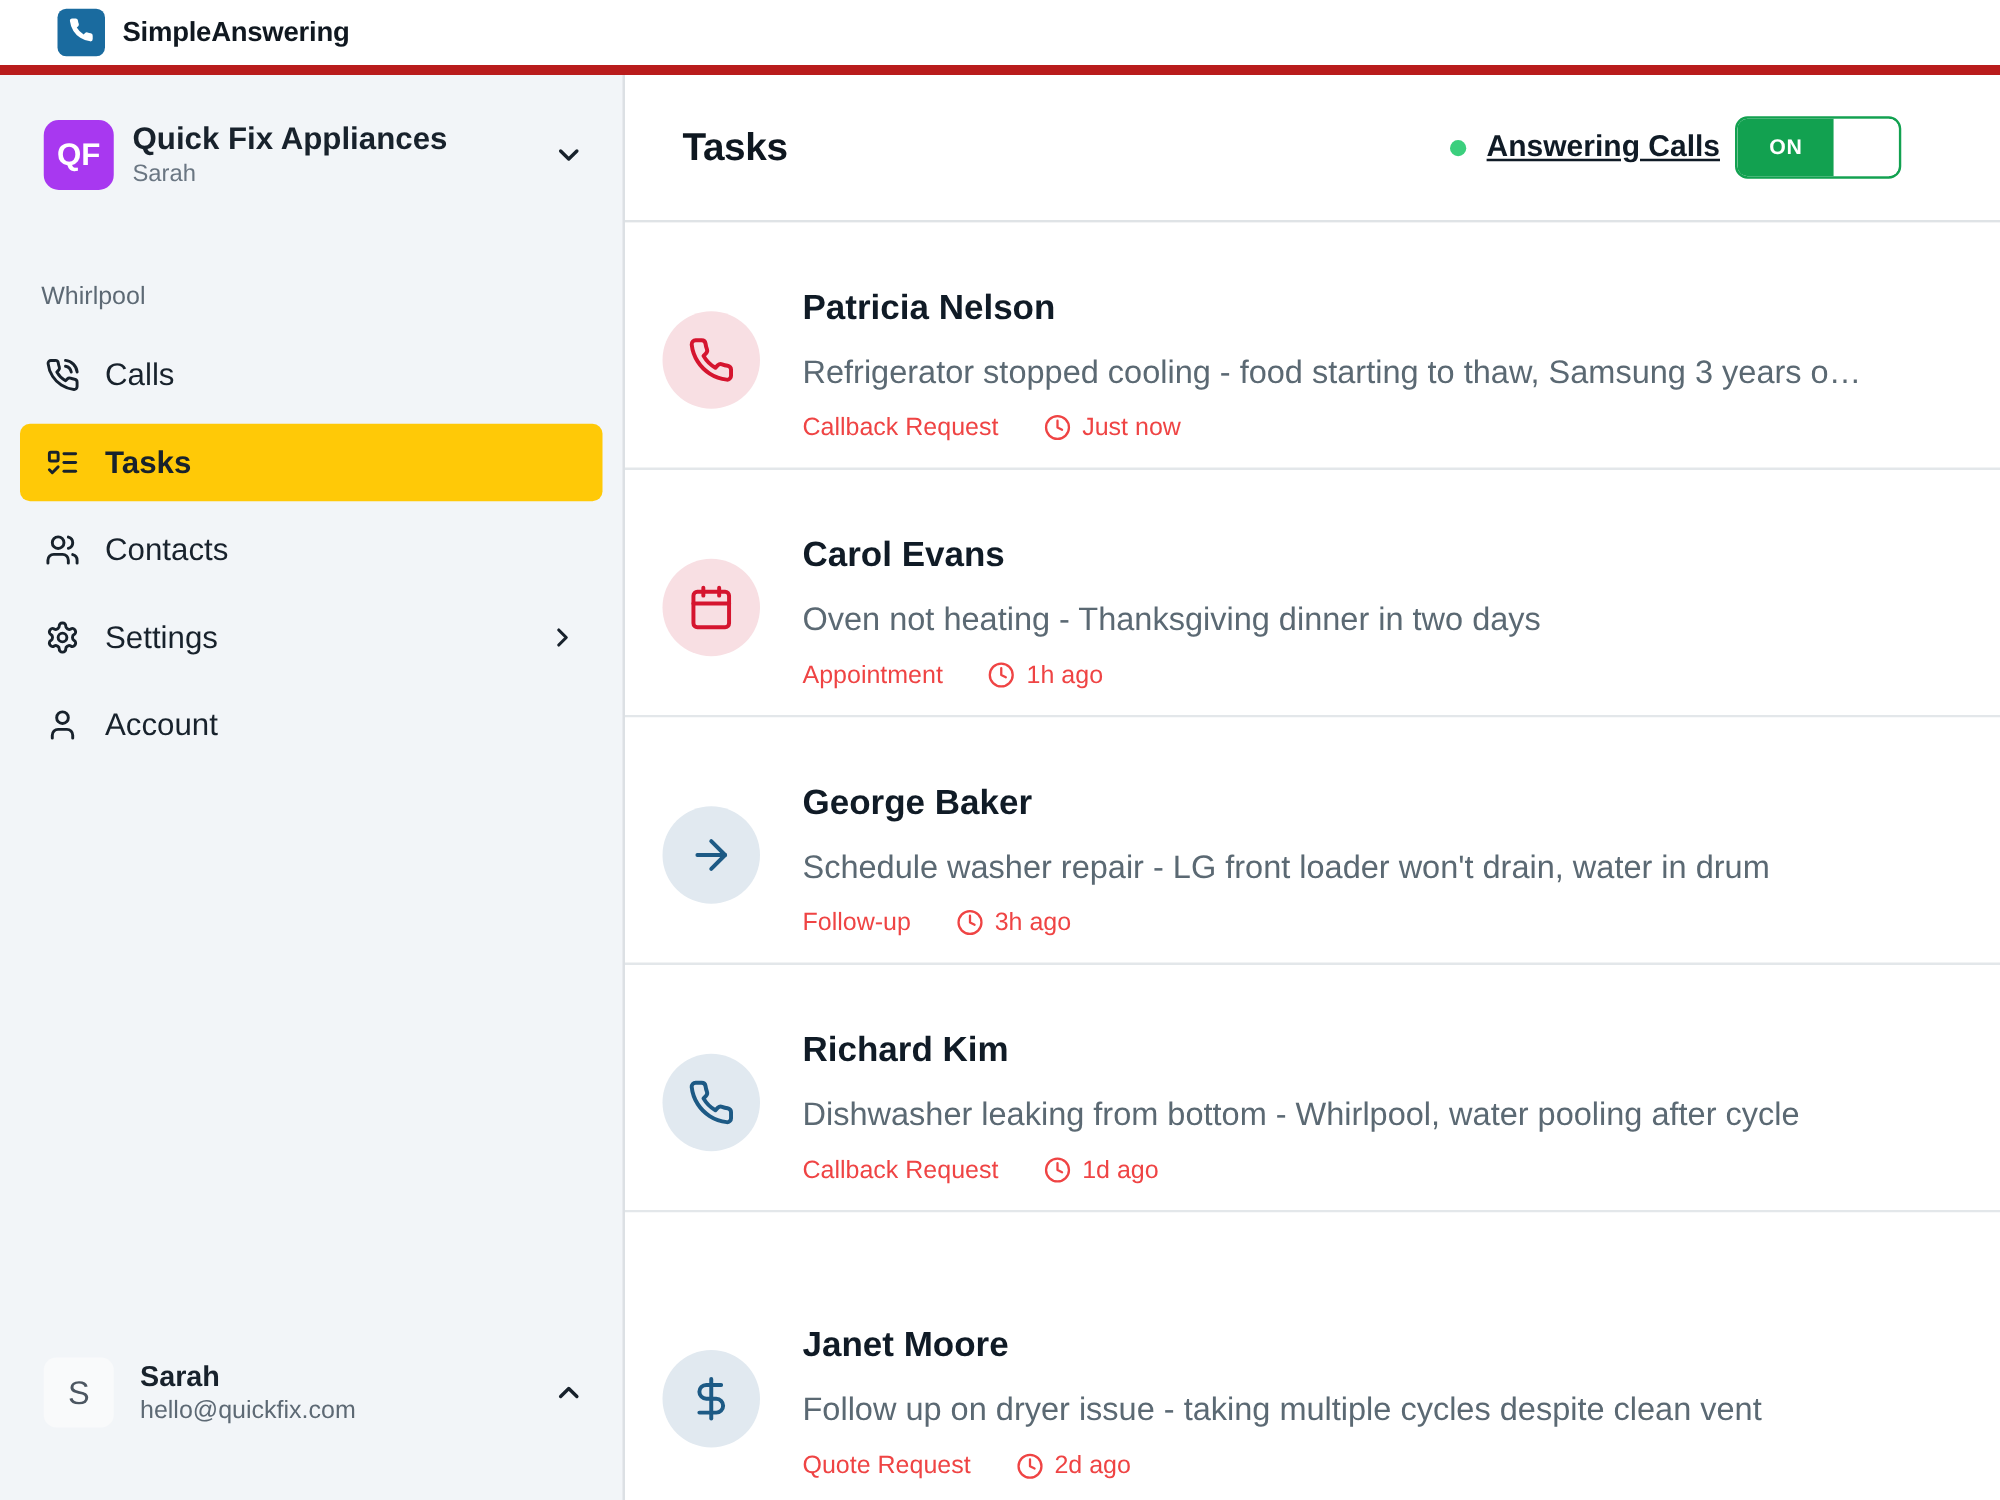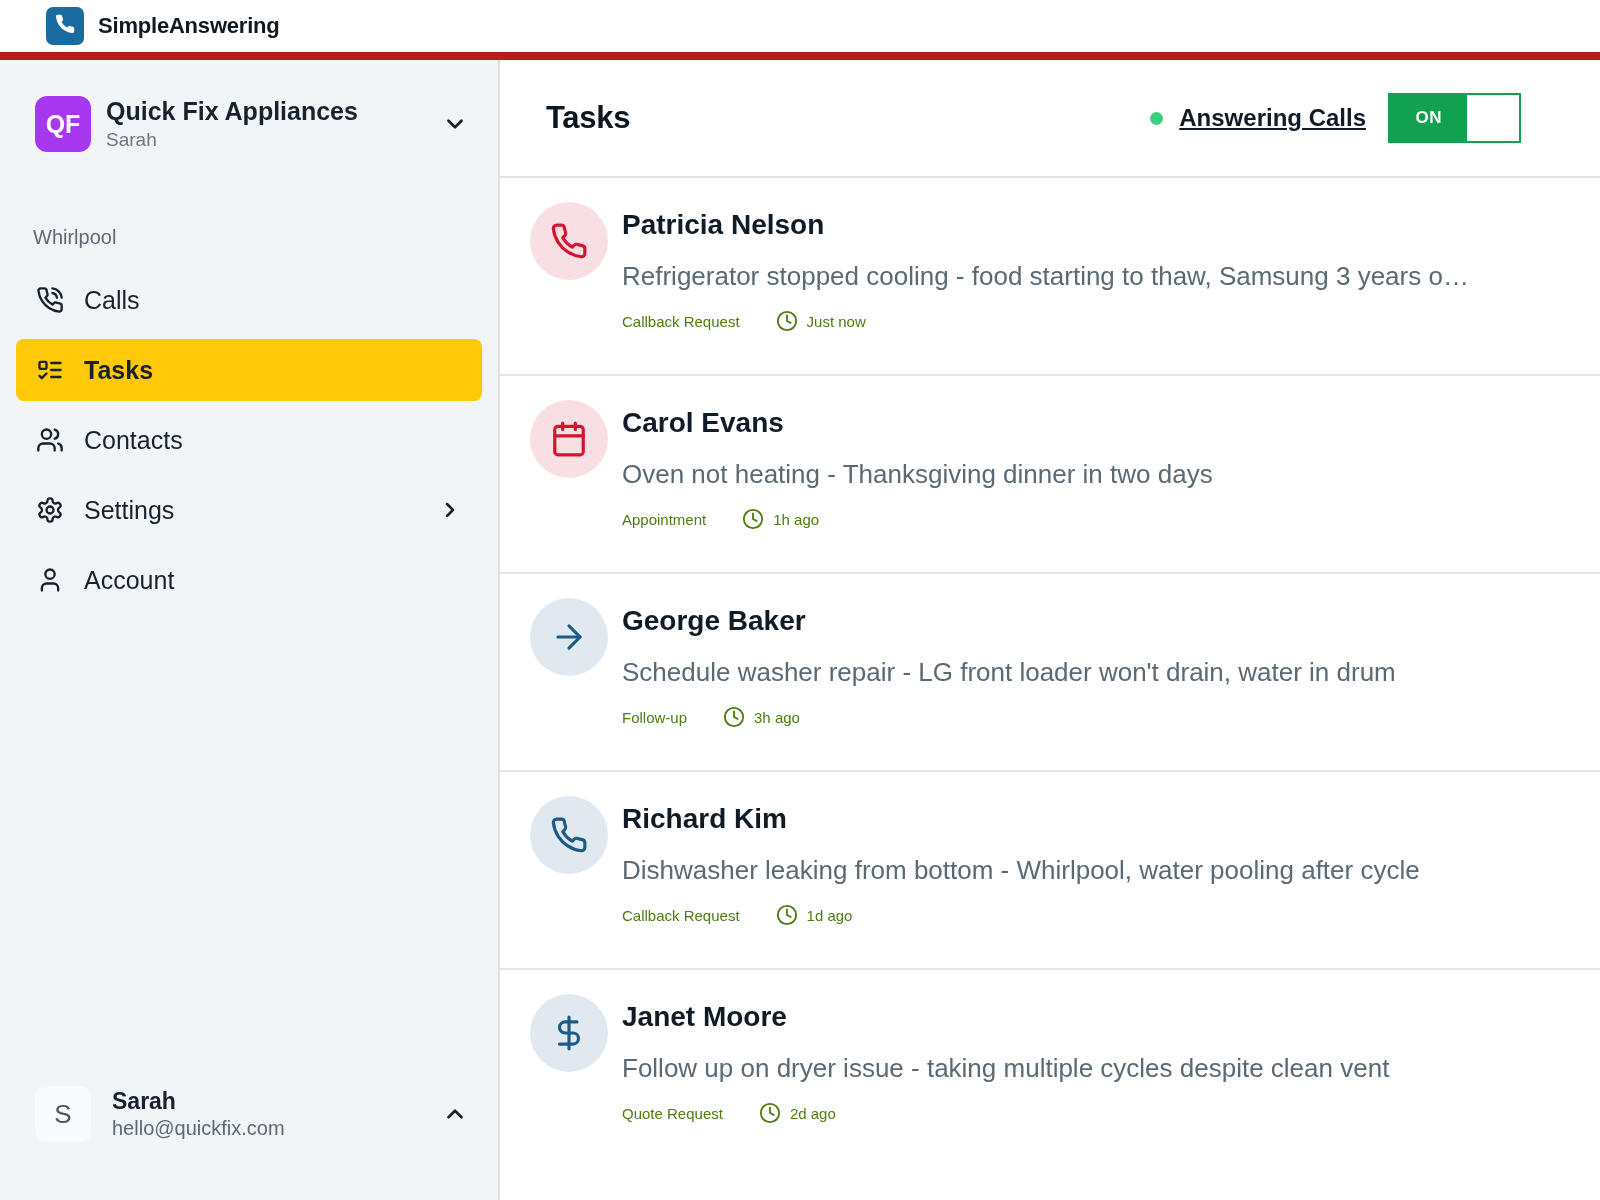--- a/index.html
+++ b/index.html
@@ -58,39 +58,39 @@
 
   
   .main{flex:1;min-width:0;display:flex;flex-direction:column;background:#fff;}
   .main-header{height:118px;flex:none;box-sizing:border-box;display:flex;align-items:center;
     padding:0 79px 0 46px;border-bottom:2px solid #DFE3E6;}
   .page-title{font-size:31px;font-weight:700;color:#0E1720;letter-spacing:-0.3px;}
   .status{margin-left:auto;display:flex;align-items:center;}
   .dot{width:13px;height:13px;border-radius:50%;background:var(--status-dot-green);margin-right:16px;}
   .status-label{font-size:24px;font-weight:600;color:#101B26;text-decoration:underline;}
   .toggle{width:133px;height:50px;box-sizing:border-box;border:2px solid var(--toggle-green);
-    border-radius:0;margin-left:22px;display:flex;overflow:hidden;background:#fff;cursor:pointer;}
+    border-radius:10px;margin-left:12px;display:flex;overflow:hidden;background:#fff;cursor:pointer;}
   .toggle-on{flex:0 0 60%;background:var(--toggle-green);color:#fff;font-size:17px;font-weight:700;
     display:flex;align-items:center;justify-content:center;letter-spacing:0.5px;}
   .toggle-knob{flex:1;background:#fff;}
 
   .task-list{flex:1;overflow:hidden;}
   .task-row{box-sizing:border-box;height:198px;padding:24px 50px 0 30px;
-    border-bottom:2px solid #E3E7EA;display:flex;gap:14px;background:#fff;cursor:pointer;}
+    border-bottom:2px solid #E3E7EA;display:flex;gap:34px;background:#fff;cursor:pointer;align-items:center;}
   .task-row:nth-of-type(5){height:275px;}
   .task-avatar{width:78px;height:78px;border-radius:50%;flex:none;
     display:flex;align-items:center;justify-content:center;}
   .task-avatar svg{width:38px;height:38px;display:block;}
   .tone-red{background:var(--task-red-bg);color:var(--task-red);}
   .tone-blue{background:var(--task-blue-bg);color:var(--task-blue);}
   .task-body{flex:1;min-width:0;padding-top:6px;}
   .task-name{font-size:28px;font-weight:600;color:#101B26;line-height:34px;}
   .task-desc{font-size:26px;color:#5B6973;line-height:32px;margin-top:18px;
     white-space:nowrap;overflow:hidden;}
-  .task-meta{display:flex;align-items:center;margin-top:18px;font-size:15px;color:#4d7c0f;}
+  .task-meta{display:flex;align-items:center;margin-top:18px;font-size:20px;color:#ef4444;}
   .task-type{margin-right:36px;}
   .clock-icon svg{width:22px;height:22px;display:block;}
   .task-time{margin-left:9px;}
 </style>
 </head>
 <body>
 
 <header class="topbar">
   <div class="logo">
     <span><svg viewBox="0 0 24 24" fill="currentColor">

